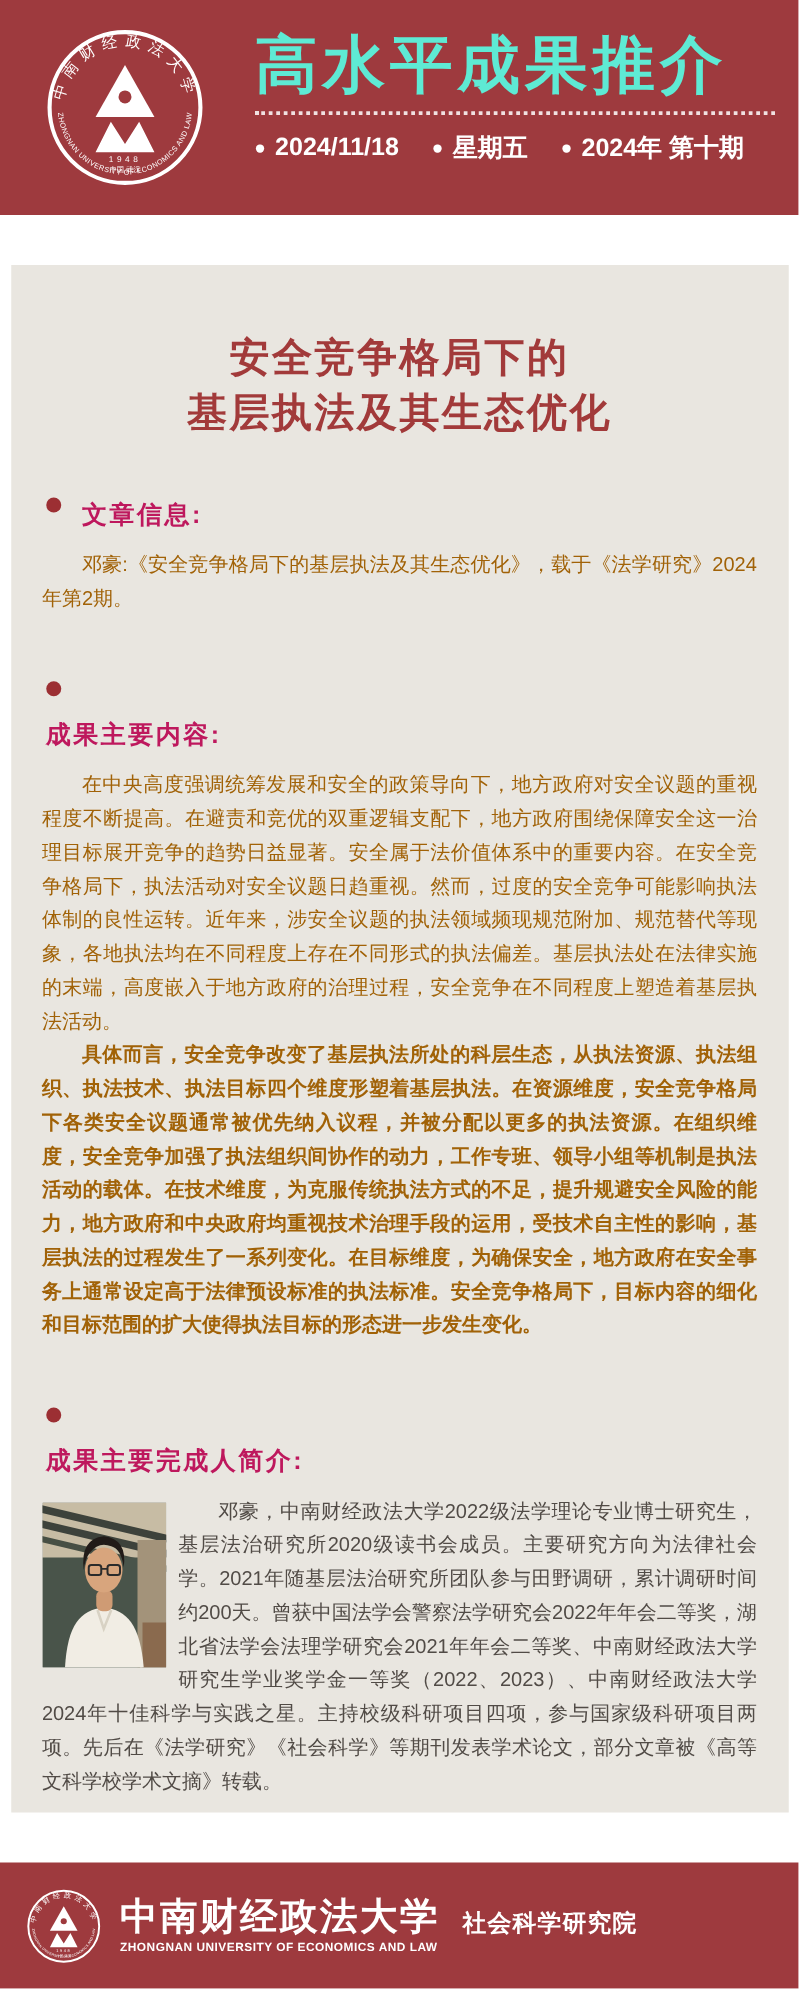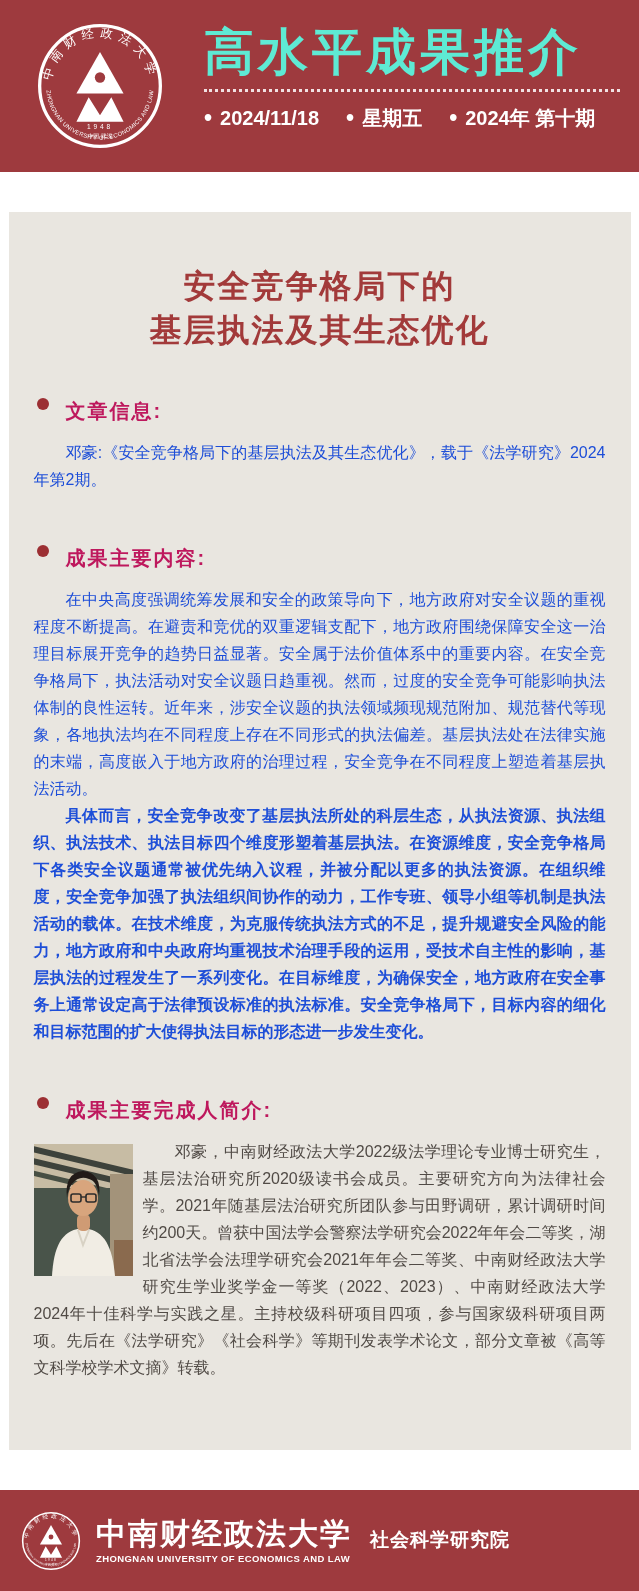--- a/index.html
+++ b/index.html
@@ -32,24 +32,24 @@
   }
   .art-title {
     margin:0; text-align:center; color:#a23a3a;
     font-family:"Liberation Serif","DejaVu Serif",serif;
     font-weight:900; font-size:32px; line-height:44px; letter-spacing:2px;
   }
   .sec-head {
     display:flex; gap:17px; margin:46px 0 0 3px;
     color:#be185d; font-weight:900; font-size:20px; letter-spacing:2px;
   }
-  .sec-head.space-lg { margin-top:52px; }
+  .sec-head.space-lg { margin-top:52px;flex-direction:column; }
   .bullet { flex:none; width:12px; height:12px; border-radius:50%; background:#9c2f33; }
   .body-p {
-    margin:14px 0 0 0; font-size:16px; line-height:27px; color:#1d4ed8;
+    margin:14px 0 0 0; font-size:16px; line-height:27px; color:#a16207;
     text-align:justify; text-indent:2em;
   }
   .body-p.cont { margin-top:0;font-weight:bold; }
   .bio {
     margin-top:14px; font-size:16px; line-height:27px; color:#514b46;
     text-align:justify; text-indent:2em;
   }
   .photo-float { float:left; width:99px; height:132px; margin:6px 10px 2px 0; }
   .photo-float svg { width:100%; height:100%; display:block; }
 

